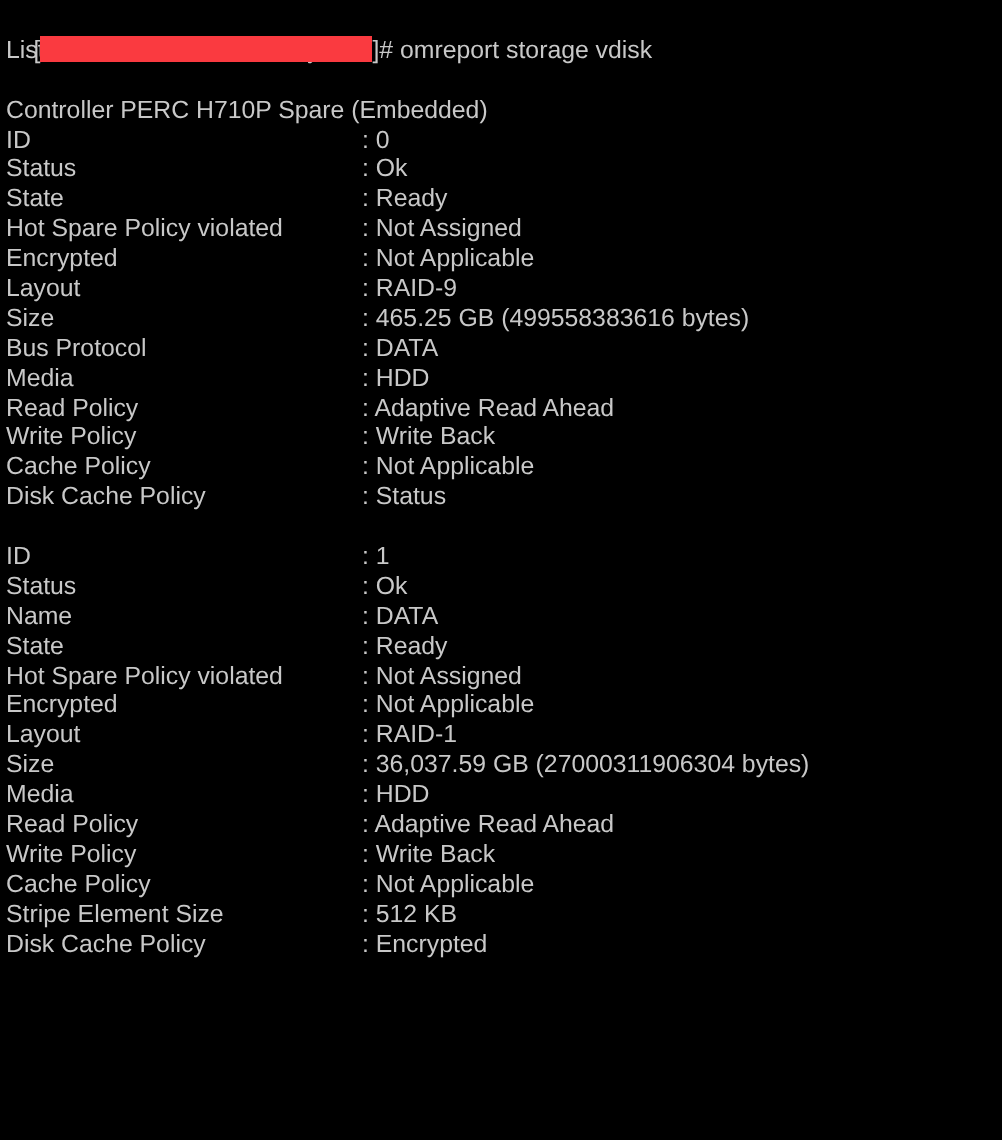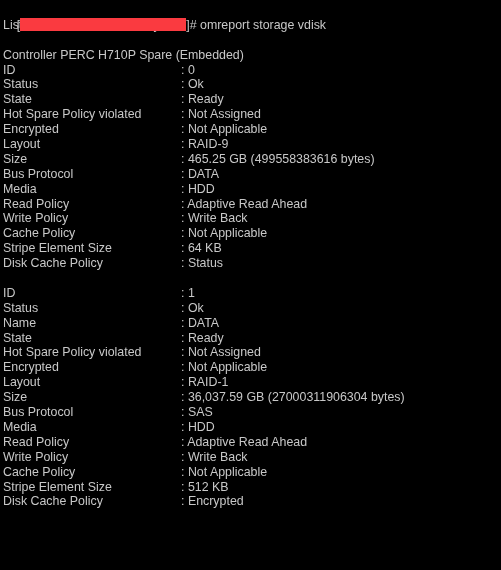--- a/index.html
+++ b/index.html
@@ -83,32 +83,30 @@
       <div class="line kv"><span class="key">State</span><span>: </span><span class="val">Ready</span></div>
       <div class="line kv"><span class="key">Hot Spare Policy violated</span><span>: </span><span class="val">Not Assigned</span></div>
       <div class="line kv"><span class="key">Encrypted</span><span>: </span><span class="val">Not Applicable</span></div>
       <div class="line kv"><span class="key">Layout</span><span>: </span><span class="val">RAID-9</span></div>
       <div class="line kv"><span class="key">Size</span><span>: </span><span class="val">465.25 GB (499558383616 bytes)</span></div>
       <div class="line kv"><span class="key">Bus Protocol</span><span>: </span><span class="val">DATA</span></div>
       <div class="line kv"><span class="key">Media</span><span>: </span><span class="val">HDD</span></div>
       <div class="line kv"><span class="key">Read Policy</span><span>: </span><span class="val">Adaptive Read Ahead</span></div>
       <div class="line kv"><span class="key">Write Policy</span><span>: </span><span class="val">Write Back</span></div>
       <div class="line kv"><span class="key">Cache Policy</span><span>: </span><span class="val">Not Applicable</span></div>
-      <div class="line kv"><span class="key">Stripe Element Size</span><span>: </span><span class="val">64 KB</span></div>
       <div class="line kv"><span class="key">Disk Cache Policy</span><span>: </span><span class="val">Status</span></div>
       <div class="line blank"></div>
       <div class="line kv"><span class="key">ID</span><span>: </span><span class="val">1</span></div>
       <div class="line kv"><span class="key">Status</span><span>: </span><span class="val">Ok</span></div>
       <div class="line kv"><span class="key">Name</span><span>: </span><span class="val">DATA</span></div>
       <div class="line kv"><span class="key">State</span><span>: </span><span class="val">Ready</span></div>
       <div class="line kv"><span class="key">Hot Spare Policy violated</span><span>: </span><span class="val">Not Assigned</span></div>
       <div class="line kv"><span class="key">Encrypted</span><span>: </span><span class="val">Not Applicable</span></div>
       <div class="line kv"><span class="key">Layout</span><span>: </span><span class="val">RAID-1</span></div>
       <div class="line kv"><span class="key">Size</span><span>: </span><span class="val">36,037.59 GB (27000311906304 bytes)</span></div>
-      <div class="line kv"><span class="key">Bus Protocol</span><span>: </span><span class="val">SAS</span></div>
       <div class="line kv"><span class="key">Media</span><span>: </span><span class="val">HDD</span></div>
       <div class="line kv"><span class="key">Read Policy</span><span>: </span><span class="val">Adaptive Read Ahead</span></div>
       <div class="line kv"><span class="key">Write Policy</span><span>: </span><span class="val">Write Back</span></div>
       <div class="line kv"><span class="key">Cache Policy</span><span>: </span><span class="val">Not Applicable</span></div>
       <div class="line kv"><span class="key">Stripe Element Size</span><span>: </span><span class="val">512 KB</span></div>
       <div class="line kv"><span class="key">Disk Cache Policy</span><span>: </span><span class="val">Encrypted</span></div>
     </div>
 
 </div>
 

